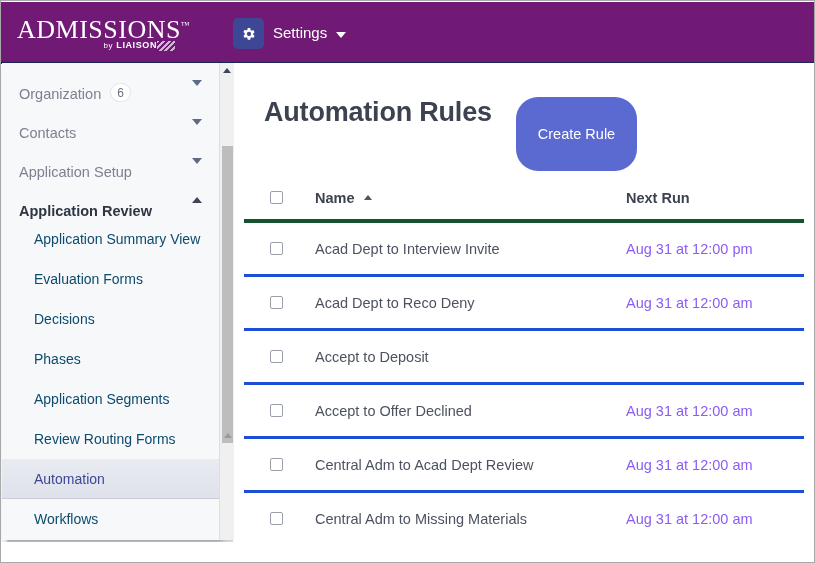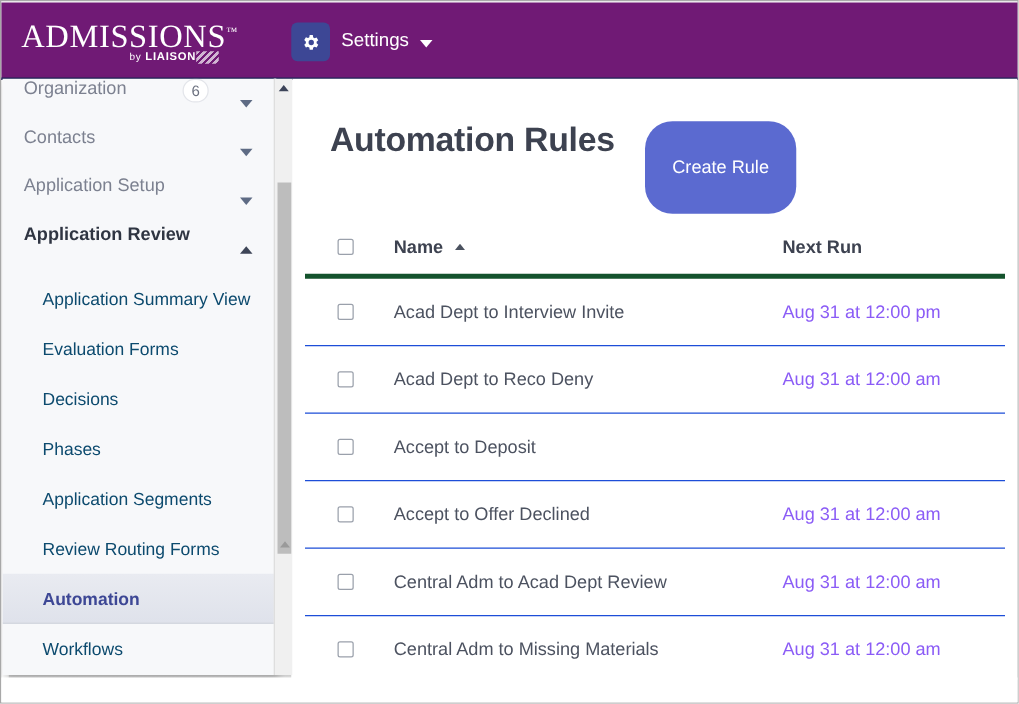--- a/index.html
+++ b/index.html
@@ -117,25 +117,24 @@
     background: #f7f8fa;
     box-shadow: 2px 3px 6px rgba(0,0,0,0.22);
     overflow: hidden;
     box-sizing: border-box;
     border-right: 1px solid #e2e4e8;
   }
   .nav-group {
     position: relative;
     height: 39px;
     display: flex;
-    align-items: flex-start;
+    align-items: flex-end;
     padding: 0 12px 0 17px;
     cursor: pointer;
     box-sizing: border-box;
-    gap: 36px;
   }
   .nav-group .label {
     font-size: 14.5px;
     color: #7c8190;
     white-space: nowrap;
   }
   .nav-group.expanded .label {
     color: #2f3542;
     font-weight: bold;
   }
@@ -184,21 +183,21 @@
     font-size: 14px;
     color: #0c4a6e;
     white-space: nowrap;
   }
   .nav-item.active {
     background: linear-gradient(to bottom, #e9ebf1 0%, #dfe2eb 100%);
     border-bottom: 1px solid #c9cdd8;
   }
   .nav-item.active .label {
     color: #3d4795;
-    font-weight: bold;
+    font-weight: normal;
   }
 
   
   .scroll-col {
     position: absolute;
     left: 218px; top: 62px;
     width: 15px;
     height: 477px;
     background: #f0f0f0;
     border-left: 1px solid #dedede;
@@ -275,21 +274,21 @@
   .table {
     position: absolute;
     left: 10px; top: 113px;
     width: 560px;
   }
   .tr {
     display: flex;
     align-items: center;
     height: 54px;
     box-sizing: border-box;
-    border-bottom: 1px solid #1d4ed8;
+    border-bottom: 3px solid #1d4ed8;
     padding-left: 26px;
   }
   .tr.thead {
     height: 47px;
     border-bottom: 4px solid #14532d;
   }
   .cell-check {
     width: 45px;
     flex: none;
     display: flex;

